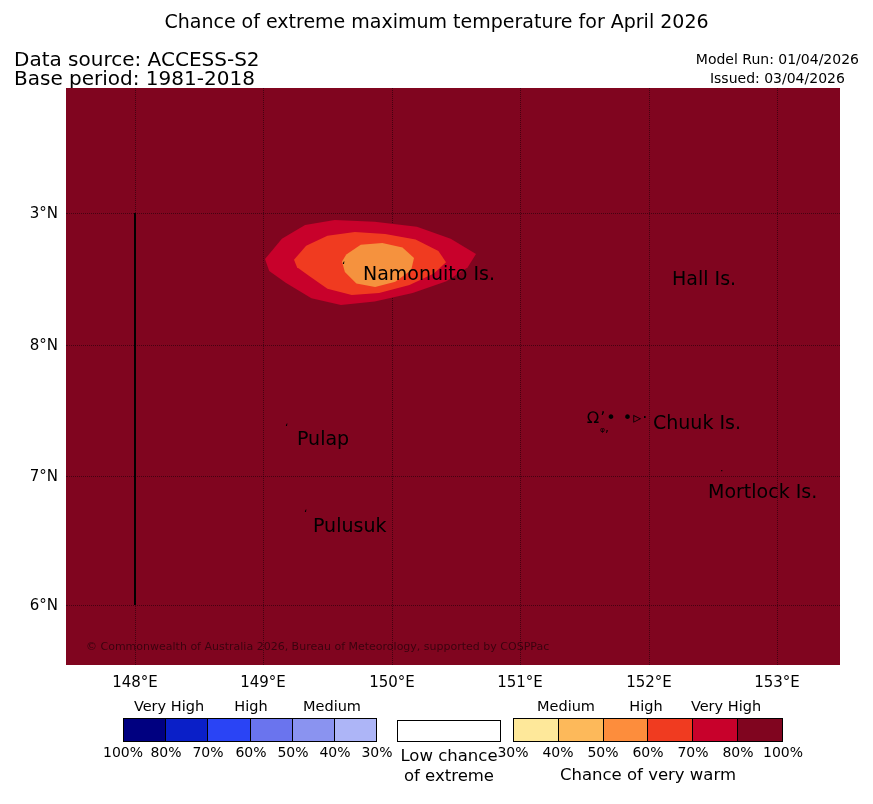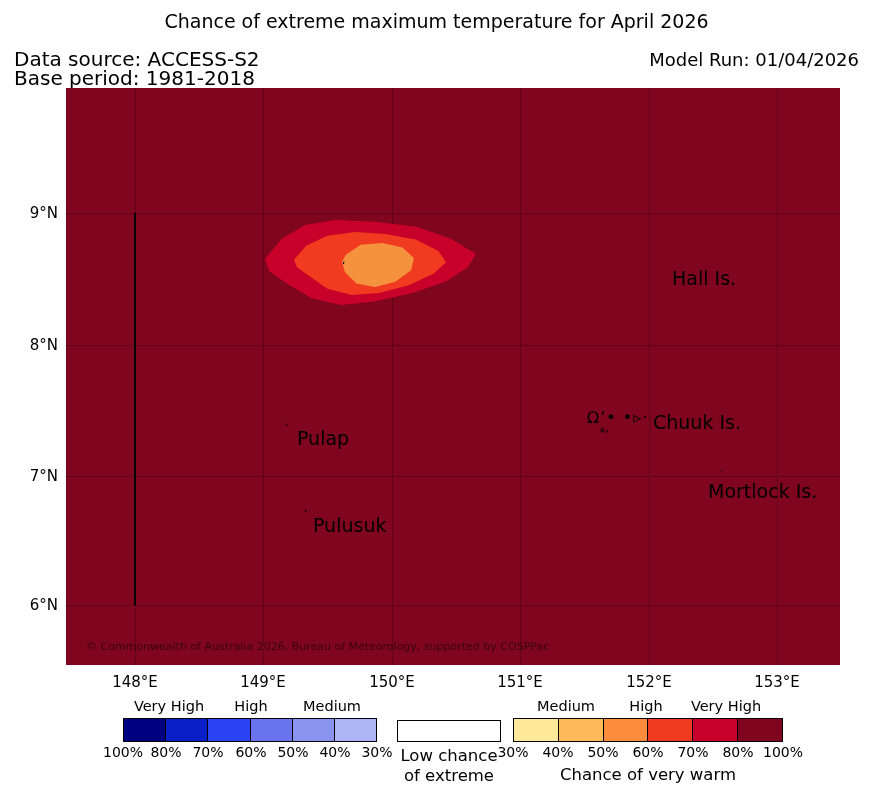--- a/index.html
+++ b/index.html
@@ -31,21 +31,21 @@
     position: absolute;
     top: 50px;
     left: 14px;
     font-size: 20px;
     line-height: 19px;
   }
   #meta-right {
     position: absolute;
     top: 50px;
     right: 14px;
-    font-size: 18px;
+    font-size: 14px;
     line-height: 19px;
     text-align: center;
   }
 
   
   #map-plot {
     position: absolute;
     left: 66px;
     top: 88px;
     width: 774px;
@@ -217,20 +217,21 @@
 
 <div id="chart-title">Chance of extreme maximum temperature for April 2026</div>
 
 <div id="meta-left">
   <div>Data source: ACCESS-S2</div>
   <div>Base period: 1981-2018</div>
 </div>
 
 <div id="meta-right">
   <div>Model Run: 01/04/2026</div>
+  <div>Issued: 03/04/2026</div>
 </div>
 
 <div id="map-plot">
 
   <div class="gridline-h" style="top:125px;"></div>
   <div class="gridline-h" style="top:257px;"></div>
   <div class="gridline-h" style="top:388px;"></div>
   <div class="gridline-h" style="top:517px;"></div>
 
   <div class="gridline-v" style="left:69px;"></div>
@@ -246,30 +247,31 @@
 
   <div id="boundary-line"></div>
 
   <div class="island-mark" style="left:276px; top:172px;">ʻ</div>
   <div class="island-mark" style="left:219px; top:334px;">ʻ</div>
   <div class="island-mark" style="left:238px; top:420px;">ʻ</div>
   <div class="island-mark" style="left:654px; top:377px;">·</div>
   <div class="island-mark" style="left:521px; top:322px; font-size:16px; letter-spacing:1px;">Ωʼ•&nbsp;•▹‧</div>
   <div class="island-mark" style="left:534px; top:334px; font-size:12px;">ᵩ‚</div>
 
+  <div class="place-label" style="left:297px; top:174px;">Namonuito Is.</div>
   <div class="place-label" style="left:606px; top:179px;">Hall Is.</div>
   <div class="place-label" style="left:231px; top:339px;">Pulap</div>
   <div class="place-label" style="left:587px; top:323px;">Chuuk Is.</div>
   <div class="place-label" style="left:247px; top:426px;">Pulusuk</div>
   <div class="place-label" style="left:642px; top:392px;">Mortlock Is.</div>
 
   <div id="map-credit">© Commonwealth of Australia 2026, Bureau of Meteorology, supported by COSPPac</div>
 </div>
 
-<div class="ytick-wrap" style="top:213px;">9°N</div>
+<div class="ytick-wrap" style="top:213px;">3°N</div>
 <div class="ytick-wrap" style="top:345px;text-align:right;">8°N</div>
 <div class="ytick-wrap" style="top:476px;">7°N</div>
 <div class="ytick-wrap" style="top:605px;">6°N</div>
 
 <div class="xtick-wrap" style="left:135px;">148°E</div>
 <div class="xtick-wrap" style="left:263px;">149°E</div>
 <div class="xtick-wrap" style="left:392px;">150°E</div>
 <div class="xtick-wrap" style="left:520px;">151°E</div>
 <div class="xtick-wrap" style="left:649px;">152°E</div>
 <div class="xtick-wrap" style="left:777px;">153°E</div>

